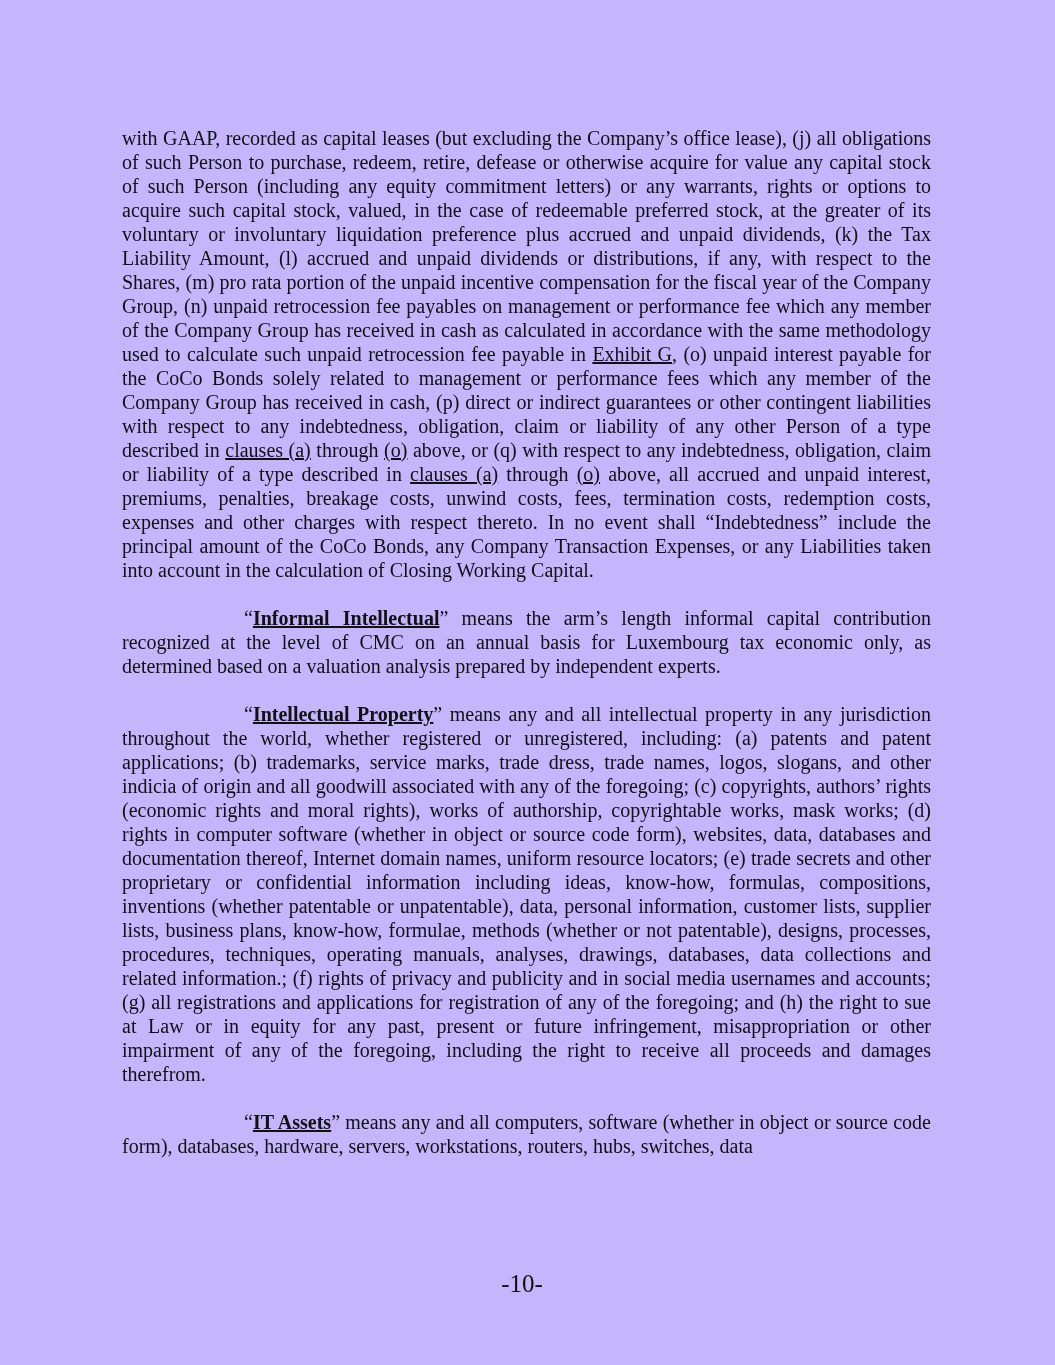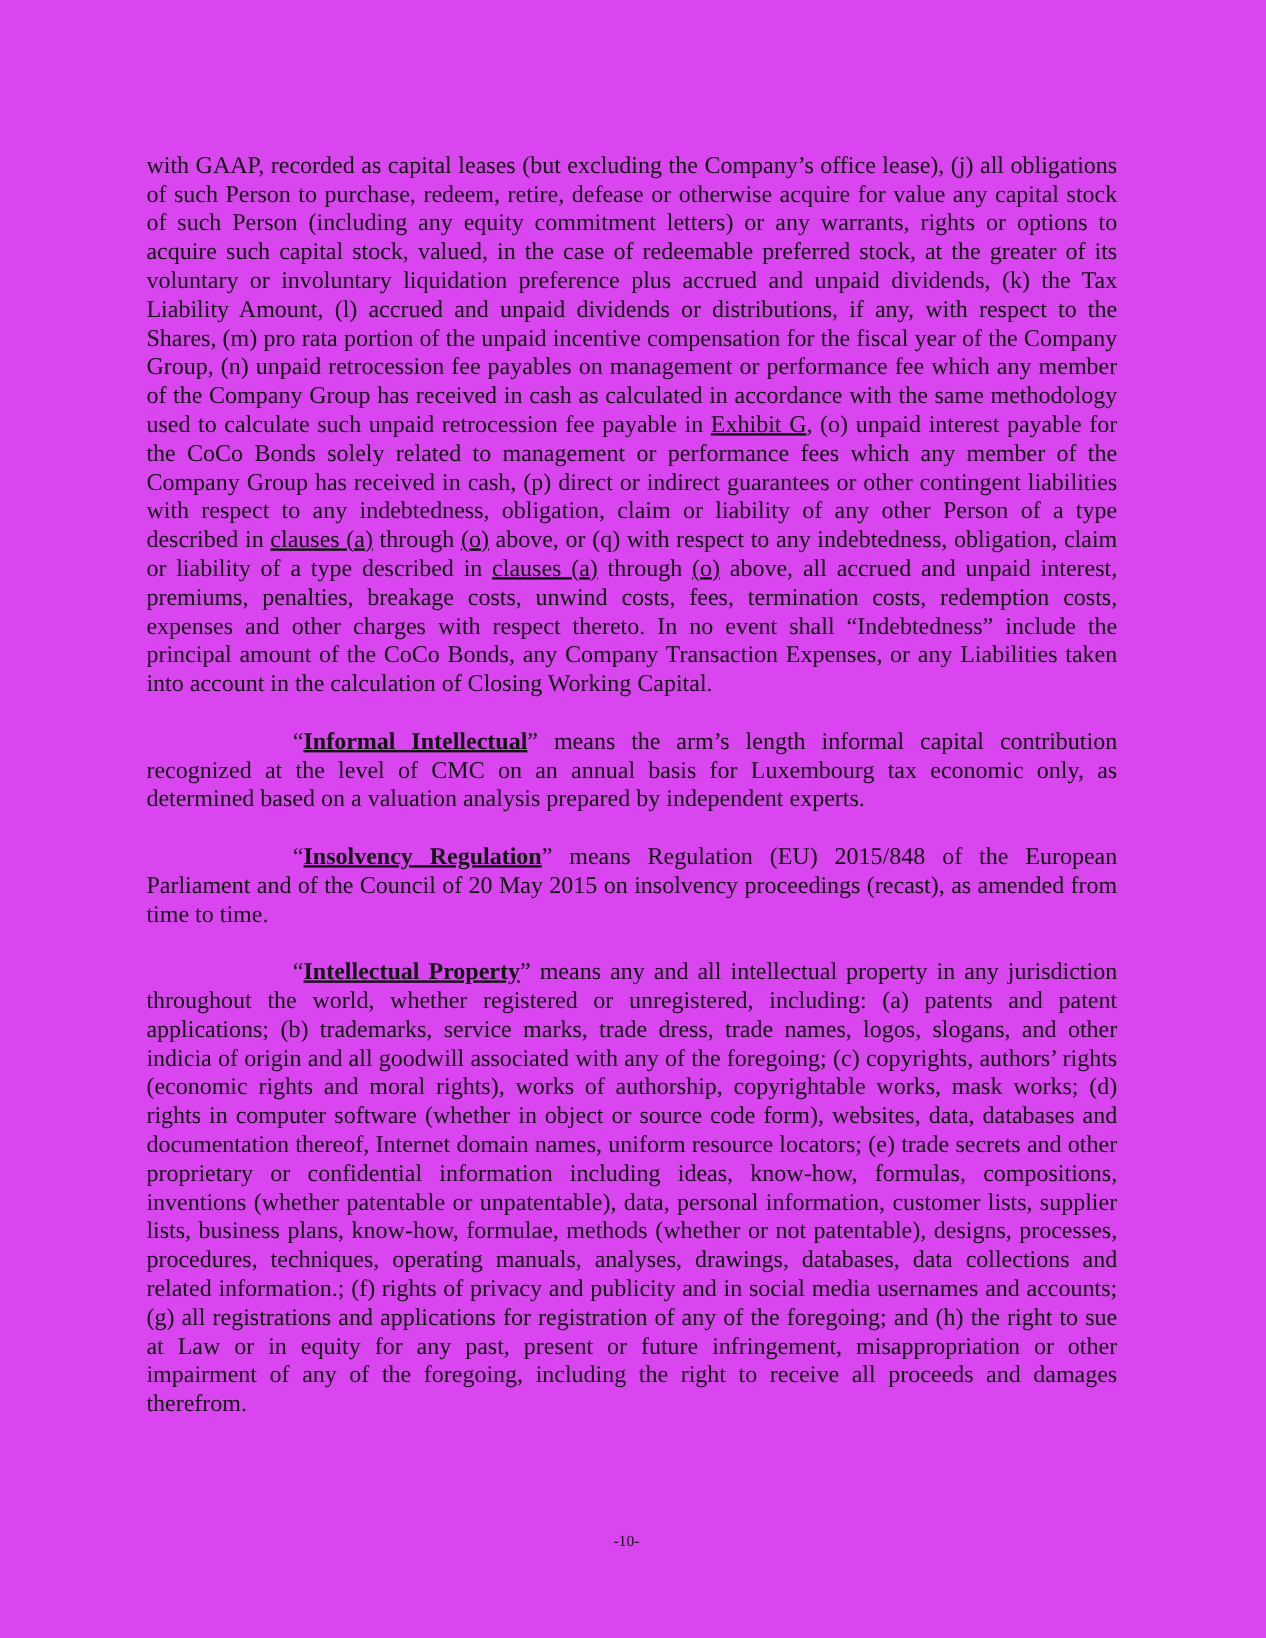--- a/index.html
+++ b/index.html
@@ -4,21 +4,21 @@
 <style>
   html, body {
     margin: 0;
     padding: 0;
     background: #ffffff;
   }
   .page {
     position: relative;
     width: 1055px;
     height: 1365px;
-    background: #d946ef;
+    background: #c4b5fd;
     box-sizing: border-box;
     padding: 126px 124px 0 122px;
     font-family: "Liberation Serif", "DejaVu Serif", serif;
     font-size: 20px;
     line-height: 24px;
     color: #111111;
     overflow: hidden;
   }
   .content p.para {
     margin: 0 0 24px 0;
@@ -34,28 +34,28 @@
   .uline {
     text-decoration: underline;
   }
   .footer {
     position: absolute;
     left: 0;
     right: 11px;
     top: 1272px;
     text-align: center;
     font-family: "Liberation Serif", "DejaVu Serif", serif;
-    font-size: 13px;
+    font-size: 25px;
     color: #111111;
   }
 </style>
 </head>
 <body>
 
 <div class="page">
   <div class="content">
       <p class="para"><span>with GAAP, recorded as capital leases (but excluding the Company’s office lease), (j) all obligations of such Person to purchase, redeem, retire, defease or otherwise acquire for value any capital stock of such Person (including any equity commitment letters) or any warrants, rights or options to acquire such capital stock, valued, in the case of redeemable preferred stock, at the greater of its voluntary or involuntary liquidation preference plus accrued and unpaid dividends, (k) the Tax Liability Amount, (l) accrued and unpaid dividends or distributions, if any, with respect to the Shares, (m) pro rata portion of the unpaid incentive compensation for the fiscal year of the Company Group, (n) unpaid retrocession fee payables on management or performance fee which any member of the Company Group has received in cash as calculated in accordance with the same methodology used to calculate such unpaid retrocession fee payable in </span><span class="uline">Exhibit G</span><span>, (o) unpaid interest payable for the CoCo Bonds solely related to management or performance fees which any member of the Company Group has received in cash, (p) direct or indirect guarantees or other contingent liabilities with respect to any indebtedness, obligation, claim or liability of any other Person of a type described in </span><span class="uline">clauses (a)</span><span> through </span><span class="uline">(o)</span><span> above, or (q) with respect to any indebtedness, obligation, claim or liability of a type described in </span><span class="uline">clauses (a)</span><span> through </span><span class="uline">(o)</span><span> above, all accrued and unpaid interest, premiums, penalties, breakage costs, unwind costs, fees, termination costs, redemption costs, expenses and other charges with respect thereto. In no event shall “Indebtedness” include the principal amount of the CoCo Bonds, any Company Transaction Expenses, or any Liabilities taken into account in the calculation of Closing Working Capital.</span></p>
       <p class="para indent"><span>“</span><span class="term">Informal Intellectual</span><span>” means the arm’s length informal capital contribution recognized at the level of CMC on an annual basis for Luxembourg tax economic only, as determined based on a valuation analysis prepared by independent experts.</span></p>
-      <p class="para indent"><span>“</span><span class="term">Insolvency Regulation</span><span>” means Regulation (EU) 2015/848 of the European Parliament and of the Council of 20 May 2015 on insolvency proceedings (recast), as amended from time to time.</span></p>
       <p class="para indent"><span>“</span><span class="term">Intellectual Property</span><span>” means any and all intellectual property in any jurisdiction throughout the world, whether registered or unregistered, including: (a) patents and patent applications; (b) trademarks, service marks, trade dress, trade names, logos, slogans, and other indicia of origin and all goodwill associated with any of the foregoing; (c) copyrights, authors’ rights (economic rights and moral rights), works of authorship, copyrightable works, mask works; (d) rights in computer software (whether in object or source code form), websites, data, databases and documentation thereof, Internet domain names, uniform resource locators; (e) trade secrets and other proprietary or confidential information including ideas, know-how, formulas, compositions, inventions (whether patentable or unpatentable), data, personal information, customer lists, supplier lists, business plans, know-how, formulae, methods (whether or not patentable), designs, processes, procedures, techniques, operating manuals, analyses, drawings, databases, data collections and related information.; (f) rights of privacy and publicity and in social media usernames and accounts; (g) all registrations and applications for registration of any of the foregoing; and (h) the right to sue at Law or in equity for any past, present or future infringement, misappropriation or other impairment of any of the foregoing, including the right to receive all proceeds and damages therefrom.</span></p>
+      <p class="para indent"><span>“</span><span class="term">IT Assets</span><span>” means any and all computers, software (whether in object or source code form), databases, hardware, servers, workstations, routers, hubs, switches, data</span></p>
     </div>
   <div class="footer">-10-</div>
 </div>
 
 </body></html>

